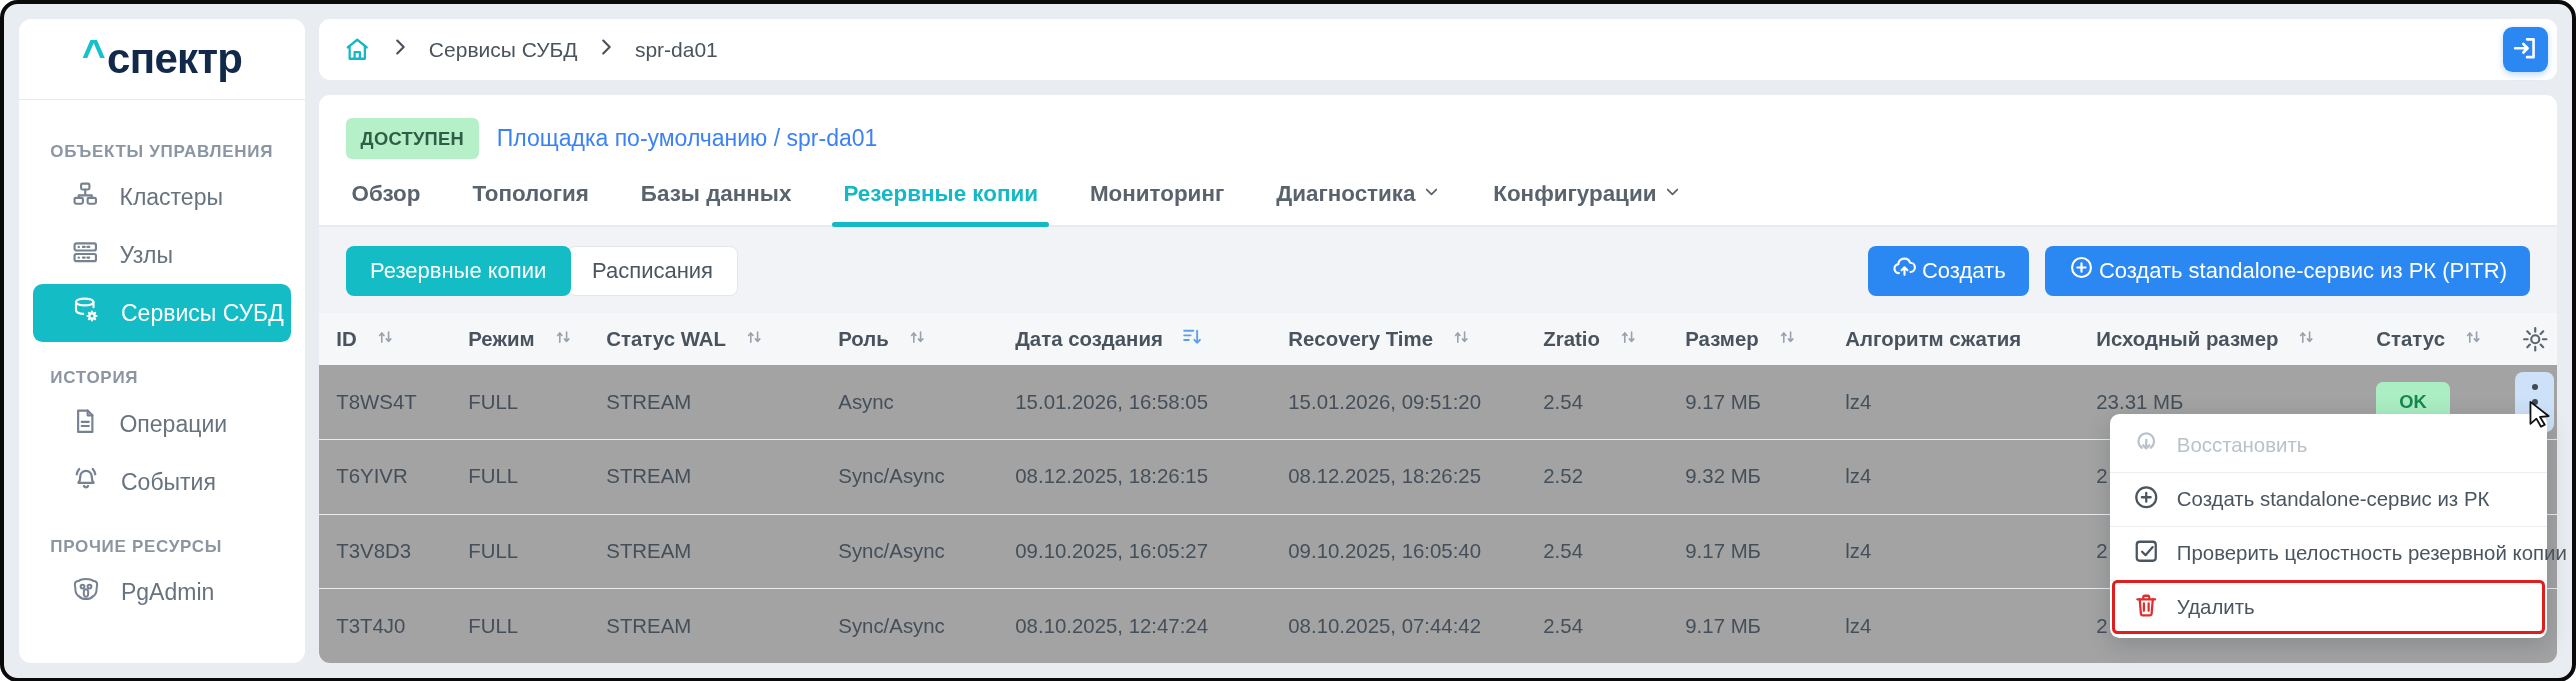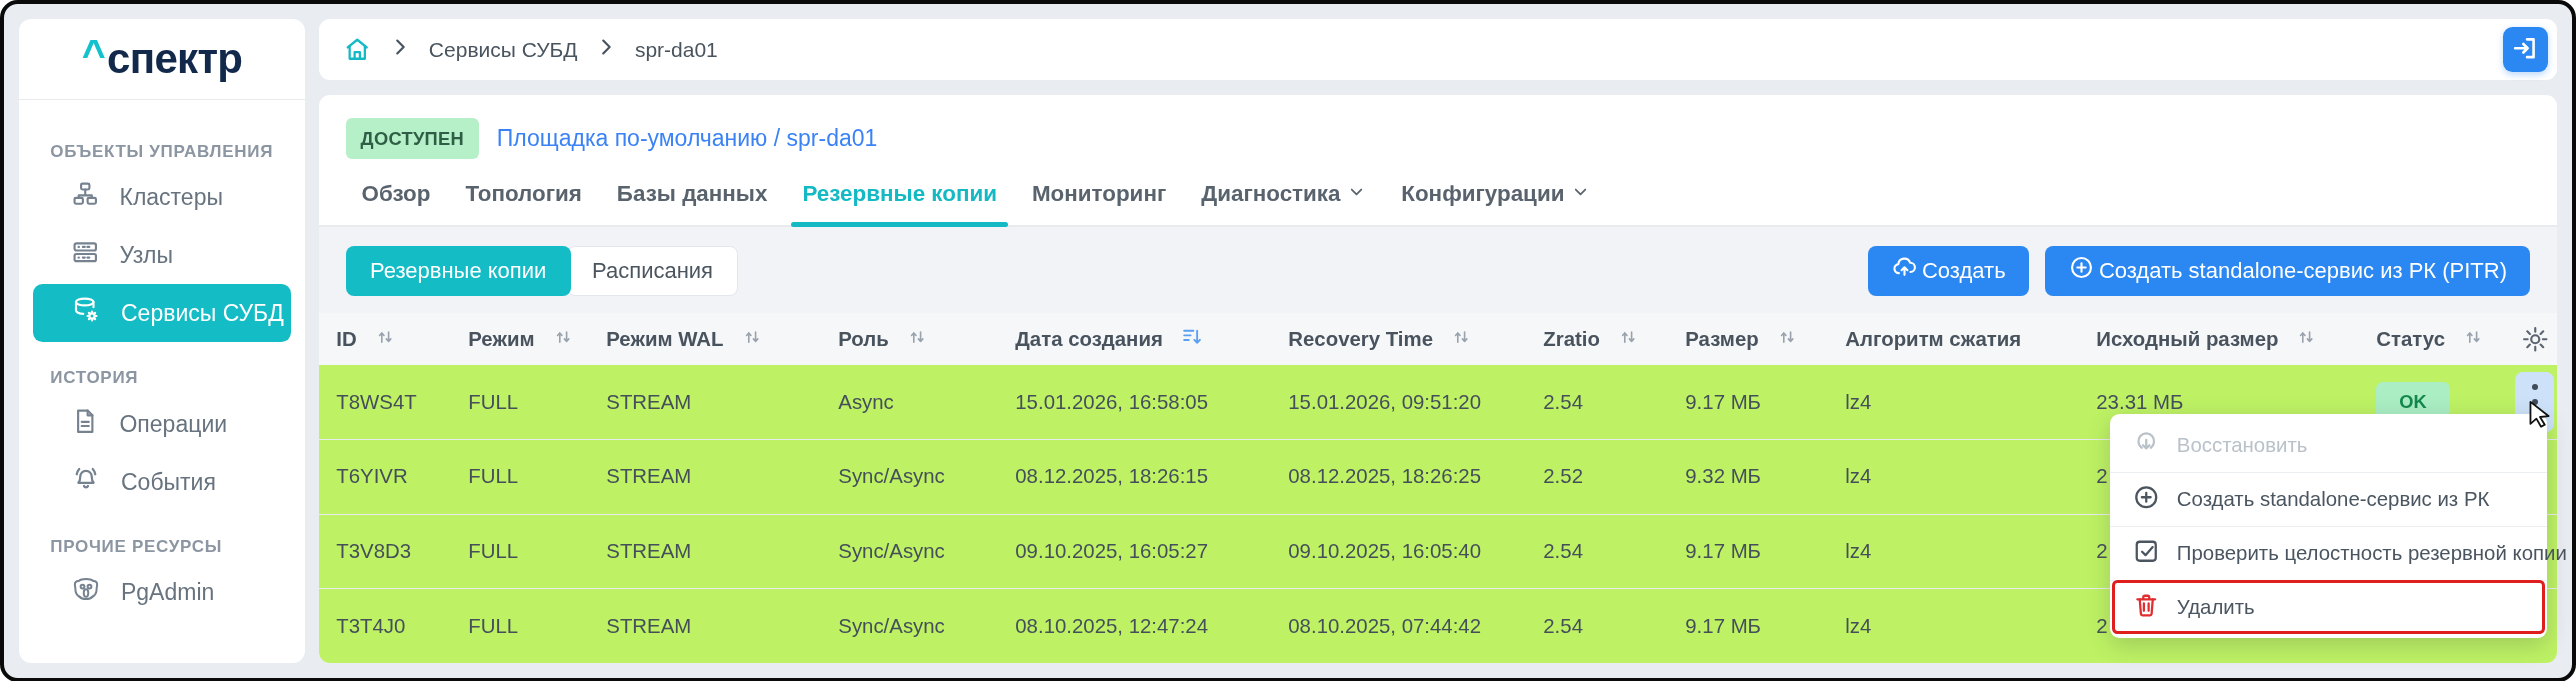--- a/index.html
+++ b/index.html
@@ -23,37 +23,37 @@
   .crumb-card { height:61px; background:#fff; border-radius:11px; display:flex; align-items:center; padding:0 9.5px 0 24.4px; }
   .crumbs { display:flex; align-items:center; gap:17.7px; font-size:21px; color:#4a545e; font-weight:500; }
   .crumb-home { display:flex; align-items:center; cursor:pointer; }
   .login-btn { margin-left:auto; width:45px; height:45px; border-radius:9.5px; background:#2b87f2; border:none; display:flex; align-items:center; justify-content:center; cursor:pointer; box-shadow:0 2.7px 6.8px rgba(43,135,242,.3); }
 
   .content-card { flex:1; background:#fff; border-radius:11px; overflow:hidden; display:flex; flex-direction:column; }
   .status-row { display:flex; align-items:center; gap:17.7px; padding:23px 27px 0 27px; }
   .badge-available { background:#b6f0c8; color:#2f5d46; font-size:18.3px; font-weight:700; letter-spacing:0.3px; padding:9.5px 15px; border-radius:6px; }
   .page-title { font-size:23px; font-weight:500; color:#3b82f6; }
 
-  .tabs-row { margin-top:22px; padding:0 43px; display:flex; gap:35px; border-bottom:2px solid #e8ebee; }
+  .tabs-row { margin-top:22px; padding:0 33px; display:flex; gap:52px; border-bottom:2px solid #e8ebee; }
   .tab { position:relative; display:flex; align-items:center; gap:6.8px; padding-bottom:17.7px; font-size:22.4px; font-weight:600; color:#59636d; cursor:pointer; white-space:nowrap; }
   .tab.active { color:#14b9c4; }
   .tab.active .underline { position:absolute; left:-11px; right:-11px; bottom:-2px; height:4.8px; border-radius:2.7px; background:#14b9c4; }
 
   .content-body { flex:1; background:#f1f3f6; display:flex; flex-direction:column; }
   .toolbar { display:flex; align-items:center; justify-content:space-between; padding:19px 27px 17.7px 27px; }
   .toggle-group { display:flex; }
   .toggle-btn { height:50px; padding:0 24.4px; font-size:22px; font-weight:500; border-radius:8.1px; display:flex; align-items:center; cursor:pointer; }
   .toggle-btn.active { background:#14bcc6; color:#fff; z-index:1; }
   .toggle-btn.inactive { background:#fff; color:#4b5560; border:1.4px solid #e3e6ea; margin-left:-4.1px; }
   .actions { display:flex; gap:16.3px; }
   .blue-btn { height:50px; border:none; border-radius:8.1px; background:#2b87f2; color:#fff; font-size:22px; font-weight:500; display:flex; align-items:center; gap:4px; padding:0 23px; cursor:pointer; font-family:inherit; }
 
   
   .table { flex:1; display:flex; flex-direction:column; }
-  .tr { display:grid; grid-template-columns:132px 138px 232px 177px 273px 255px 142px 160px 251px 280px 154px 1fr; align-items:center; background:#bef264; }
+  .tr { display:grid; grid-template-columns:132px 138px 232px 177px 273px 255px 142px 160px 251px 280px 154px 1fr; align-items:center; background:#a3a3a3; }
   .tr.head { background:#f6f7f9; height:52px; flex:none; }
   .tr.body-row { flex:1; }
   .tr.body-row + .tr.body-row { border-top:1.4px solid #e9ecef; }
   .td, .th { padding-left:17.7px; font-size:20.4px; color:#454f5a; white-space:nowrap; overflow:hidden; }
   .th { font-weight:600; color:#49535e; display:flex; align-items:center; gap:18px; cursor:pointer; }
   .th.no-sort { cursor:default; }
   .cell-gear { display:flex; justify-content:center; padding-left:0; cursor:pointer; }
   .ok-badge { display:inline-block; background:#abeec3; color:#14884e; font-weight:700; font-size:18.3px; padding:8.8px 23px; border-radius:6.8px; }
   .kebab { width:39px; height:60px; border-radius:8.1px; background:#cde2f8; display:flex; flex-direction:column; align-items:center; justify-content:center; gap:8.8px; cursor:pointer; border:none; }
   .kebab i { width:6.1px; height:6.1px; border-radius:50%; background:#3f4b59; }
@@ -272,21 +272,21 @@
                   </svg></span>
               </div>
             <div class="th">
                 <span>Режим</span>
                 <span><svg width="20.4" height="20.4" viewBox="0 0 24 24" fill="none" stroke="#9aa3ad" stroke-width="1.9" stroke-linecap="round" stroke-linejoin="round">
                     <path d="M8 18V7M8 7l-2.6 3M8 7l2.6 3"></path>
                     <path d="M16 6v11M16 17l-2.6-3M16 17l2.6-3"></path>
                   </svg></span>
               </div>
             <div class="th">
-                <span>Режим WAL</span>
+                <span>Статус WAL</span>
                 <span><svg width="20.4" height="20.4" viewBox="0 0 24 24" fill="none" stroke="#9aa3ad" stroke-width="1.9" stroke-linecap="round" stroke-linejoin="round">
                     <path d="M8 18V7M8 7l-2.6 3M8 7l2.6 3"></path>
                     <path d="M16 6v11M16 17l-2.6-3M16 17l2.6-3"></path>
                   </svg></span>
               </div>
             <div class="th">
                 <span>Роль</span>
                 <span><svg width="20.4" height="20.4" viewBox="0 0 24 24" fill="none" stroke="#9aa3ad" stroke-width="1.9" stroke-linecap="round" stroke-linejoin="round">
                     <path d="M8 18V7M8 7l-2.6 3M8 7l2.6 3"></path>
                     <path d="M16 6v11M16 17l-2.6-3M16 17l2.6-3"></path>

